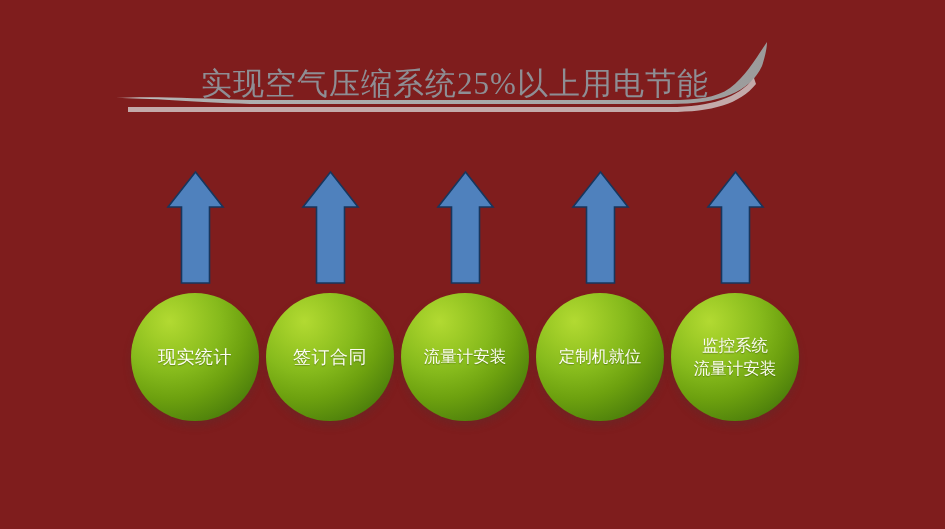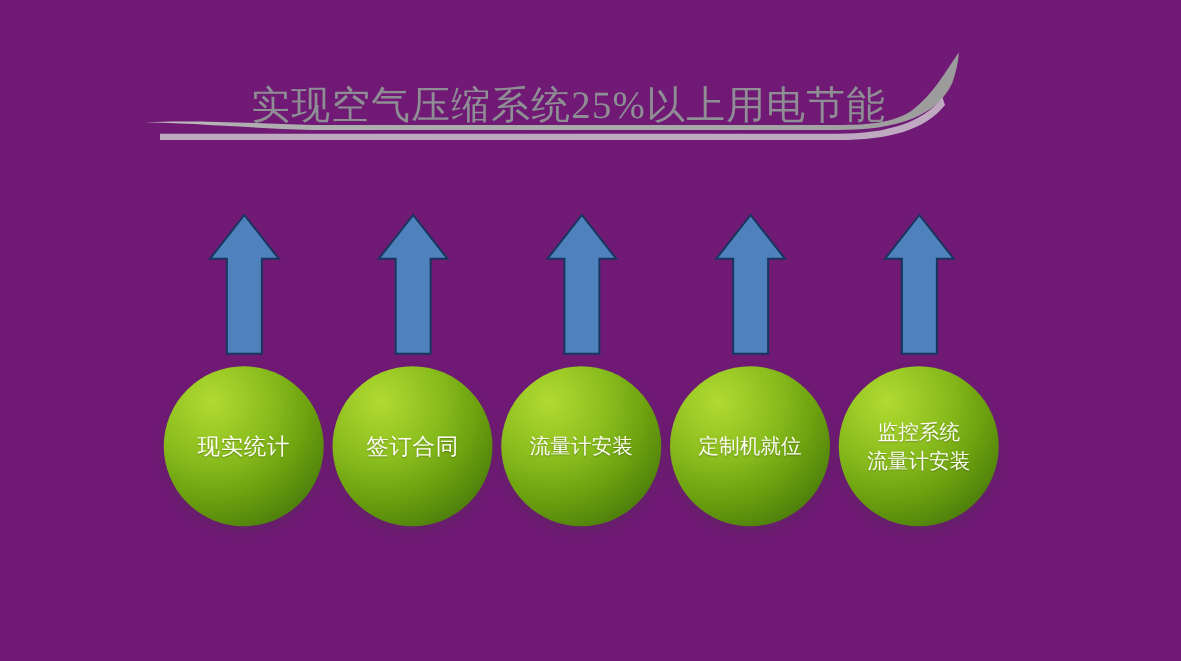--- a/index.html
+++ b/index.html
@@ -14,21 +14,21 @@
     overflow: hidden;
     position: relative;
   }
 
   #slide {
     position: absolute;
     left: 0;
     top: 0;
     width: 945px;
     height: 529px;
-    background: #701a75;
+    background: #7f1d1d;
   }
 
   
   #title-banner {
     position: absolute;
     left: 110px;
     top: 28px;
     width: 700px;
     height: 120px;
   }

